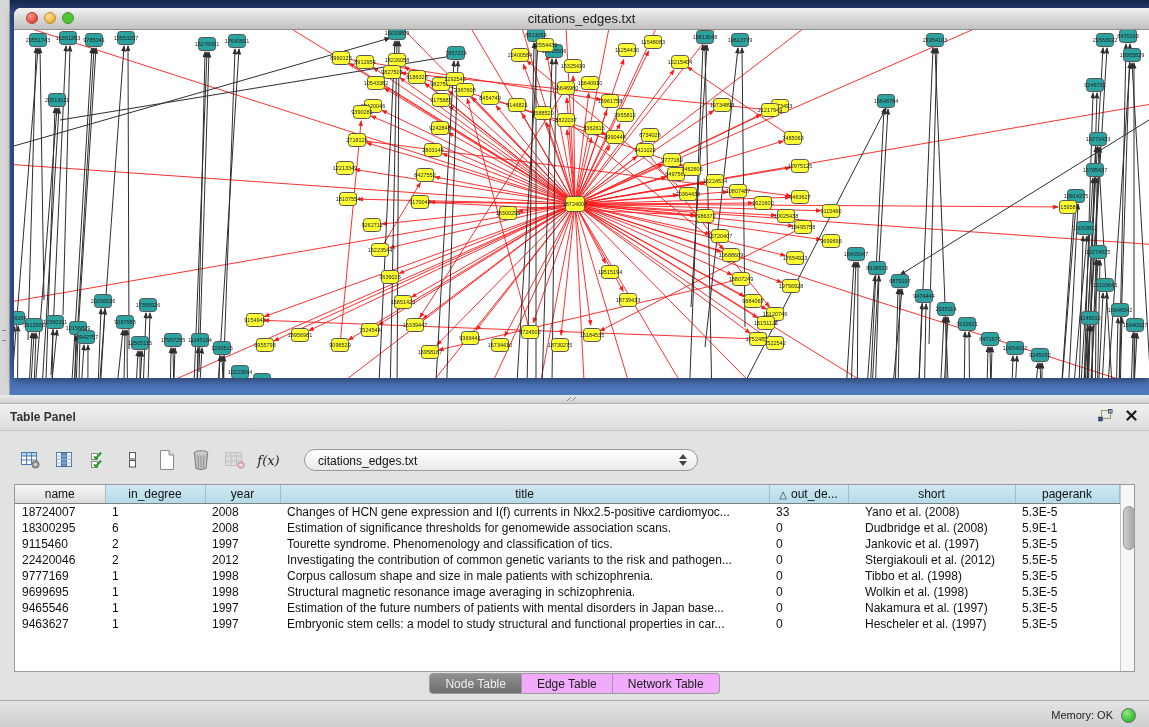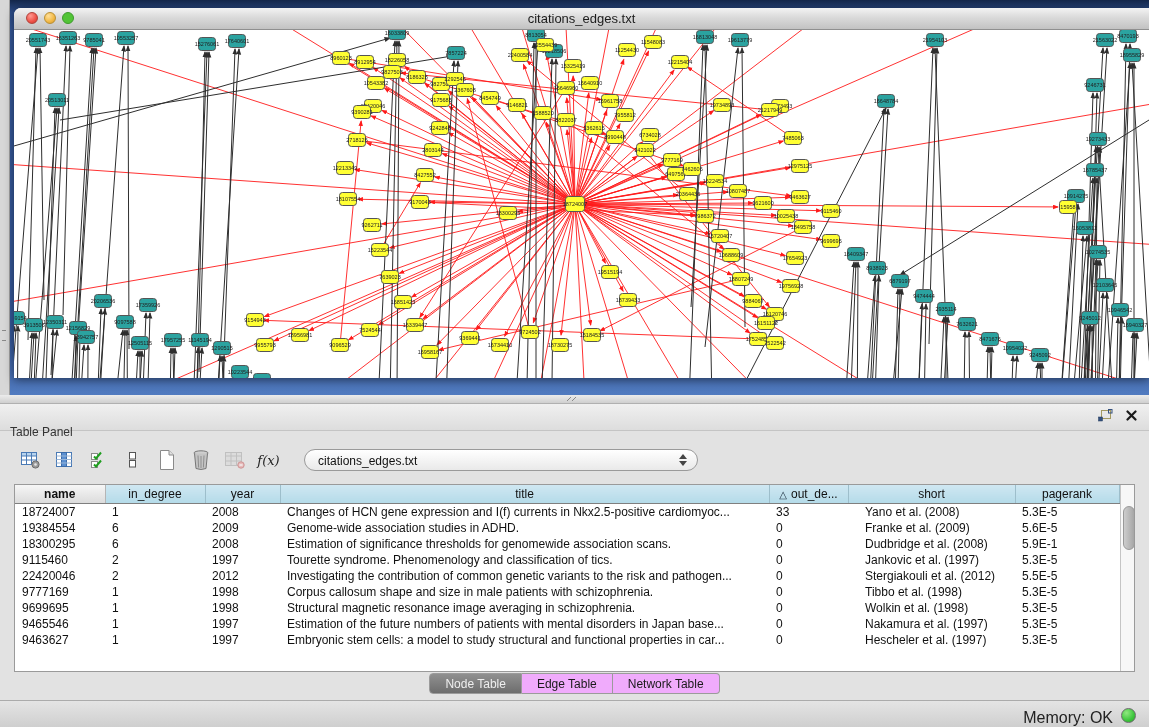--- a/index.html
+++ b/index.html
@@ -24,59 +24,59 @@
   .canvas-wrap svg{display:block}
   .gedge-red{stroke:#FF1A1A;stroke-width:.9;}
   .gedge-black{stroke:#2E2E2E;stroke-width:1;}
   .gnode{stroke:#555;stroke-width:1;}
   .glabel{font-size:5.5px;fill:#222;text-anchor:middle;font-family:"Liberation Sans",sans-serif;}
 
   
   .divider{position:absolute;left:0;top:395px;width:1149px;height:8px;background:linear-gradient(#ececec,#cfcfcf);border-bottom:1px solid #b0b0b0;}
   .divider-grip{position:absolute;left:566px;top:1px;width:12px;height:6px;}
   .panel-header{position:absolute;left:0;top:404px;width:1149px;height:26px;background:linear-gradient(#f0f0f0,#dddddd);border-bottom:1px solid #c4c4c4;}
-  .panel-title{position:absolute;left:10px;top:21px;font-size:12px;color:#333;}
+  .panel-title{position:absolute;left:10px;top:6px;font-size:12px;color:#333;font-weight:bold;}
   .panel-actions{position:absolute;right:12px;top:5px;display:flex;gap:13px;align-items:center;}
 
   
   .toolbar{position:absolute;left:18px;top:445px;height:30px;display:flex;align-items:center;gap:9px;}
   .tool-btn{width:25px;height:27px;display:flex;align-items:center;justify-content:center;}
   .fx-text{font-family:"DejaVu Serif",serif;font-style:italic;font-weight:normal;font-size:13px;color:#222;}
   .dropdown{margin-left:14px;width:394px;height:22px;border:1px solid #9a9a9a;border-radius:12px;
     background:linear-gradient(#ffffff,#e9e9e9);position:relative;font-size:12px;line-height:22px;
     padding-left:13px;box-sizing:border-box;color:#111;}
   .dd-arrows{position:absolute;right:10px;top:4px;}
   .dd-up{width:0;height:0;border-left:4px solid transparent;border-right:4px solid transparent;border-bottom:5px solid #444;margin-bottom:2px;}
   .dd-down{width:0;height:0;border-left:4px solid transparent;border-right:4px solid transparent;border-top:5px solid #444;}
 
   
   .table-box{position:absolute;left:14px;top:484px;width:1121px;height:188px;background:#fff;
     border:1px solid #9a9a9a;box-sizing:border-box;display:flex;}
   table{border-collapse:collapse;table-layout:fixed;width:1104px;font-size:12px;}
   th{height:18px;background:linear-gradient(#cfe7f2,#b4dbe9);border-right:1px solid #9dbecb;
      border-bottom:1px solid #7f7f7f;font-weight:normal;text-align:center;padding:0;
      overflow:hidden;white-space:nowrap;color:#111;}
-  th.gray{background:linear-gradient(#f6f6f6,#dcdcdc);border-right:1px solid #b5b5b5;font-weight:bold;}
+  th.gray{background:linear-gradient(#f6f6f6,#dcdcdc);border-right:1px solid #b5b5b5;}
   .sort-glyph{font-size:10px;margin-right:4px;color:#234;}
   td{height:16px;line-height:16px;padding:0 0 0 7px;white-space:nowrap;overflow:hidden;color:#111;}
   td:nth-child(6){padding-left:17px;}
   .vscroll{width:15px;border-left:1px solid #c5c5c5;background:#f7f7f7;position:relative;}
   .vthumb{position:absolute;left:2px;top:21px;width:10px;height:42px;border-radius:6px;
     background:linear-gradient(90deg,#cdcdcd,#a6a6a6);border:1px solid #999;}
 
   
   .tabs{position:absolute;left:0;top:673px;width:1149px;display:flex;justify-content:center;}
   .seg{height:21px;line-height:21px;padding:0 15px;font-size:12px;background:#f0abfc;
     border:1px solid #9b9b9b;border-left:none;color:#1a1a1a;box-sizing:border-box;}
   .seg.first{border-left:1px solid #9b9b9b;border-radius:4px 0 0 4px;}
   .seg.last{border-radius:0 4px 4px 0;}
   .seg.sel{background:linear-gradient(#909090,#6d6d6d);color:#efefef;}
   .statusbar{position:absolute;left:0;top:700px;width:1149px;height:27px;
     background:linear-gradient(#e4e4e4,#cfcfcf);border-top:1px solid #ababab;box-sizing:border-box;}
-  .mem{position:absolute;right:36px;top:8px;font-size:16px;color:#222;}
+  .mem{position:absolute;right:36px;top:8px;font-size:11px;color:#222;}
   .mem-dot{position:absolute;right:13px;top:7px;width:13px;height:13px;border-radius:50%;
     background:radial-gradient(circle at 35% 30%,#90e880,#3cc63c 60%,#2da02d);border:1px solid #6a6a6a;}
 </style>
 </head>
 <body>
 
 <div class="network-region">
   <div class="side-strip">
     <div class="strip-grip"></div>
   </div>
@@ -768,29 +768,20 @@
           <tr>
             <td>18724007</td>
             <td>1</td>
             <td>2008</td>
             <td>Changes of HCN gene expression and I(f) currents in Nkx2.5-positive cardiomyoc...</td>
             <td>33</td>
             <td>Yano et al. (2008)</td>
             <td>5.3E-5</td>
           </tr>
           <tr>
-            <td>19384554</td>
-            <td>6</td>
-            <td>2009</td>
-            <td>Genome-wide association studies in ADHD.</td>
-            <td>0</td>
-            <td>Franke et al. (2009)</td>
-            <td>5.6E-5</td>
-          </tr>
-          <tr>
             <td>18300295</td>
             <td>6</td>
             <td>2008</td>
             <td>Estimation of significance thresholds for genomewide association scans.</td>
             <td>0</td>
             <td>Dudbridge et al. (2008)</td>
             <td>5.9E-1</td>
           </tr>
           <tr>
             <td>9115460</td>

